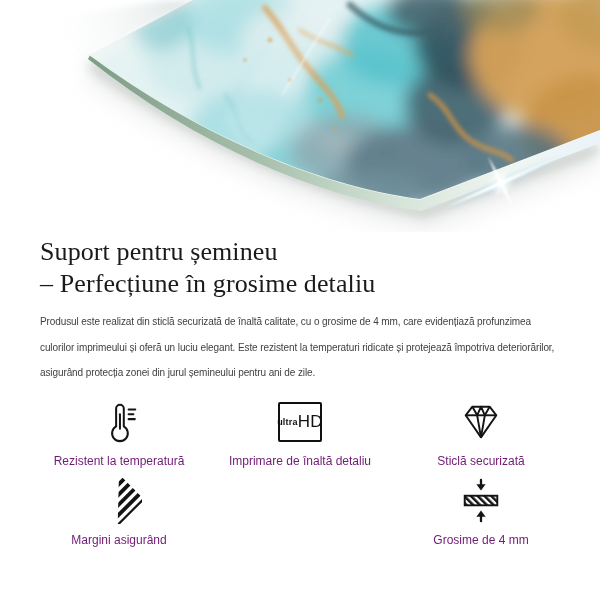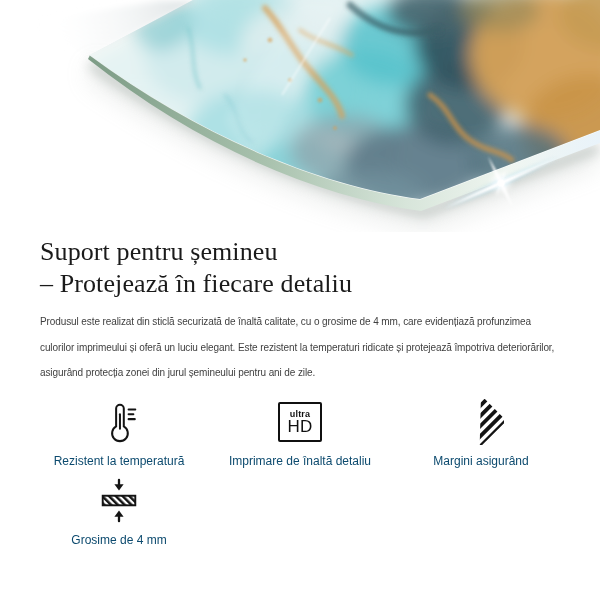--- a/index.html
+++ b/index.html
@@ -10,23 +10,23 @@
   .hero svg{display:block;}
   
   .content{padding:0 40px;}
   h1.title{margin:4px 0 0 0;font-family:"Liberation Serif","DejaVu Serif",serif;
            font-weight:400;font-size:26px;line-height:32px;color:#1a1a1a;letter-spacing:.1px;}
   p.desc{margin:9px 0 0 0;font-size:10px;line-height:25.5px;color:#3f3f3f;letter-spacing:-0.1px;}
   
   .features{display:flex;flex-wrap:wrap;justify-content:space-between;margin:4px 40px 0 40px;}
   .feature{width:158px;text-align:center;margin-top:8px;}
   .ficon{height:48px;display:flex;align-items:center;justify-content:center;}
-  .flabel{display:block;margin-top:8px;font-size:12px;line-height:15px;color:#0c4a6e;}
+  .flabel{display:block;margin-top:8px;font-size:12px;line-height:15px;color:#701a75;}
   .uhd{width:40px;height:36px;border:2.5px solid #101010;border-radius:2px;
-       display:flex;flex-direction:column;align-items:center;justify-content:center;color:#101010;}
+       display:flex;flex-direction:row;align-items:center;justify-content:center;color:#101010;}
   .uhd .u1{font-size:9px;line-height:10px;font-weight:700;letter-spacing:.2px;}
   .uhd .u2{font-size:17px;line-height:15px;font-weight:400;letter-spacing:.3px;}
 </style>
 </head>
 <body>
 
 <div class="page">
 
   <div class="hero">
     <svg width="600" height="232" viewBox="0 0 600 232">
@@ -137,21 +137,21 @@
         </g>
         <g transform="rotate(110)">
           <polygon points="-16,0 0,-1.5 16,0 0,1.5" fill="#ffffff" opacity="0.8" filter="url(#b1)"></polygon>
         </g>
         <circle r="3.5" fill="#ffffff"></circle>
       </g>
     </svg>
   </div>
 
   <div class="content">
-    <h1 class="title"><span>Suport pentru șemineu</span><br><span>– Protejează în fiecare detaliu</span></h1>
+    <h1 class="title"><span>Suport pentru șemineu</span><br><span>– Perfecțiune în grosime detaliu</span></h1>
     <p class="desc">Produsul este realizat din sticlă securizată de înaltă calitate, cu o grosime de 4 mm, care evidențiază profunzimea culorilor imprimeului și oferă un luciu elegant. Este rezistent la temperaturi ridicate și protejează împotriva deteriorărilor, asigurând protecția zonei din jurul șemineului pentru ani de zile.</p>
   </div>
 
   <div class="features">
 
     <div class="feature">
       <div class="ficon">
         <svg width="46" height="46" viewBox="0 0 48 48" fill="none" stroke="#141414" stroke-width="2.1" stroke-linecap="round">
           <path d="M21,28.6 V10 a4,4 0 0 1 8,0 v18.6 a8.2,8.2 0 1 1 -8,0 Z"></path>
           <path d="M25,31 V16"></path>
@@ -165,20 +165,31 @@
       <div class="ficon">
         <div class="uhd">
           <span class="u1">ultra</span>
           <span class="u2">HD</span>
         </div>
       </div>
       <span class="flabel">Imprimare de înaltă detaliu</span>
     </div>
 
 
+    <div class="feature">
+      <div class="ficon">
+        <svg width="46" height="46" viewBox="0 0 48 48" fill="none" stroke="#141414" stroke-width="2" stroke-linejoin="round">
+          <path d="M8,17 L15,8 H33 L40,17 L24,40 Z"></path>
+          <path d="M8,17 H40"></path>
+          <path d="M15,8 L20,17 L24,8 L28,17 L33,8"></path>
+          <path d="M20,17 L24,40 M28,17 L24,40"></path>
+        </svg>
+      </div>
+      <span class="flabel">Sticlă securizată</span>
+    </div>
 
     <div class="feature">
       <div class="ficon">
         <svg width="46" height="46" viewBox="0 0 48 48">
           <defs>
               <clipPath id="triClip">
                 <polygon points="4,42 44,42 44,4"></polygon>
               </clipPath>
             </defs>
           <g clip-path="url(#triClip)" transform="rotate(-45 24 24)" fill="#141414">

